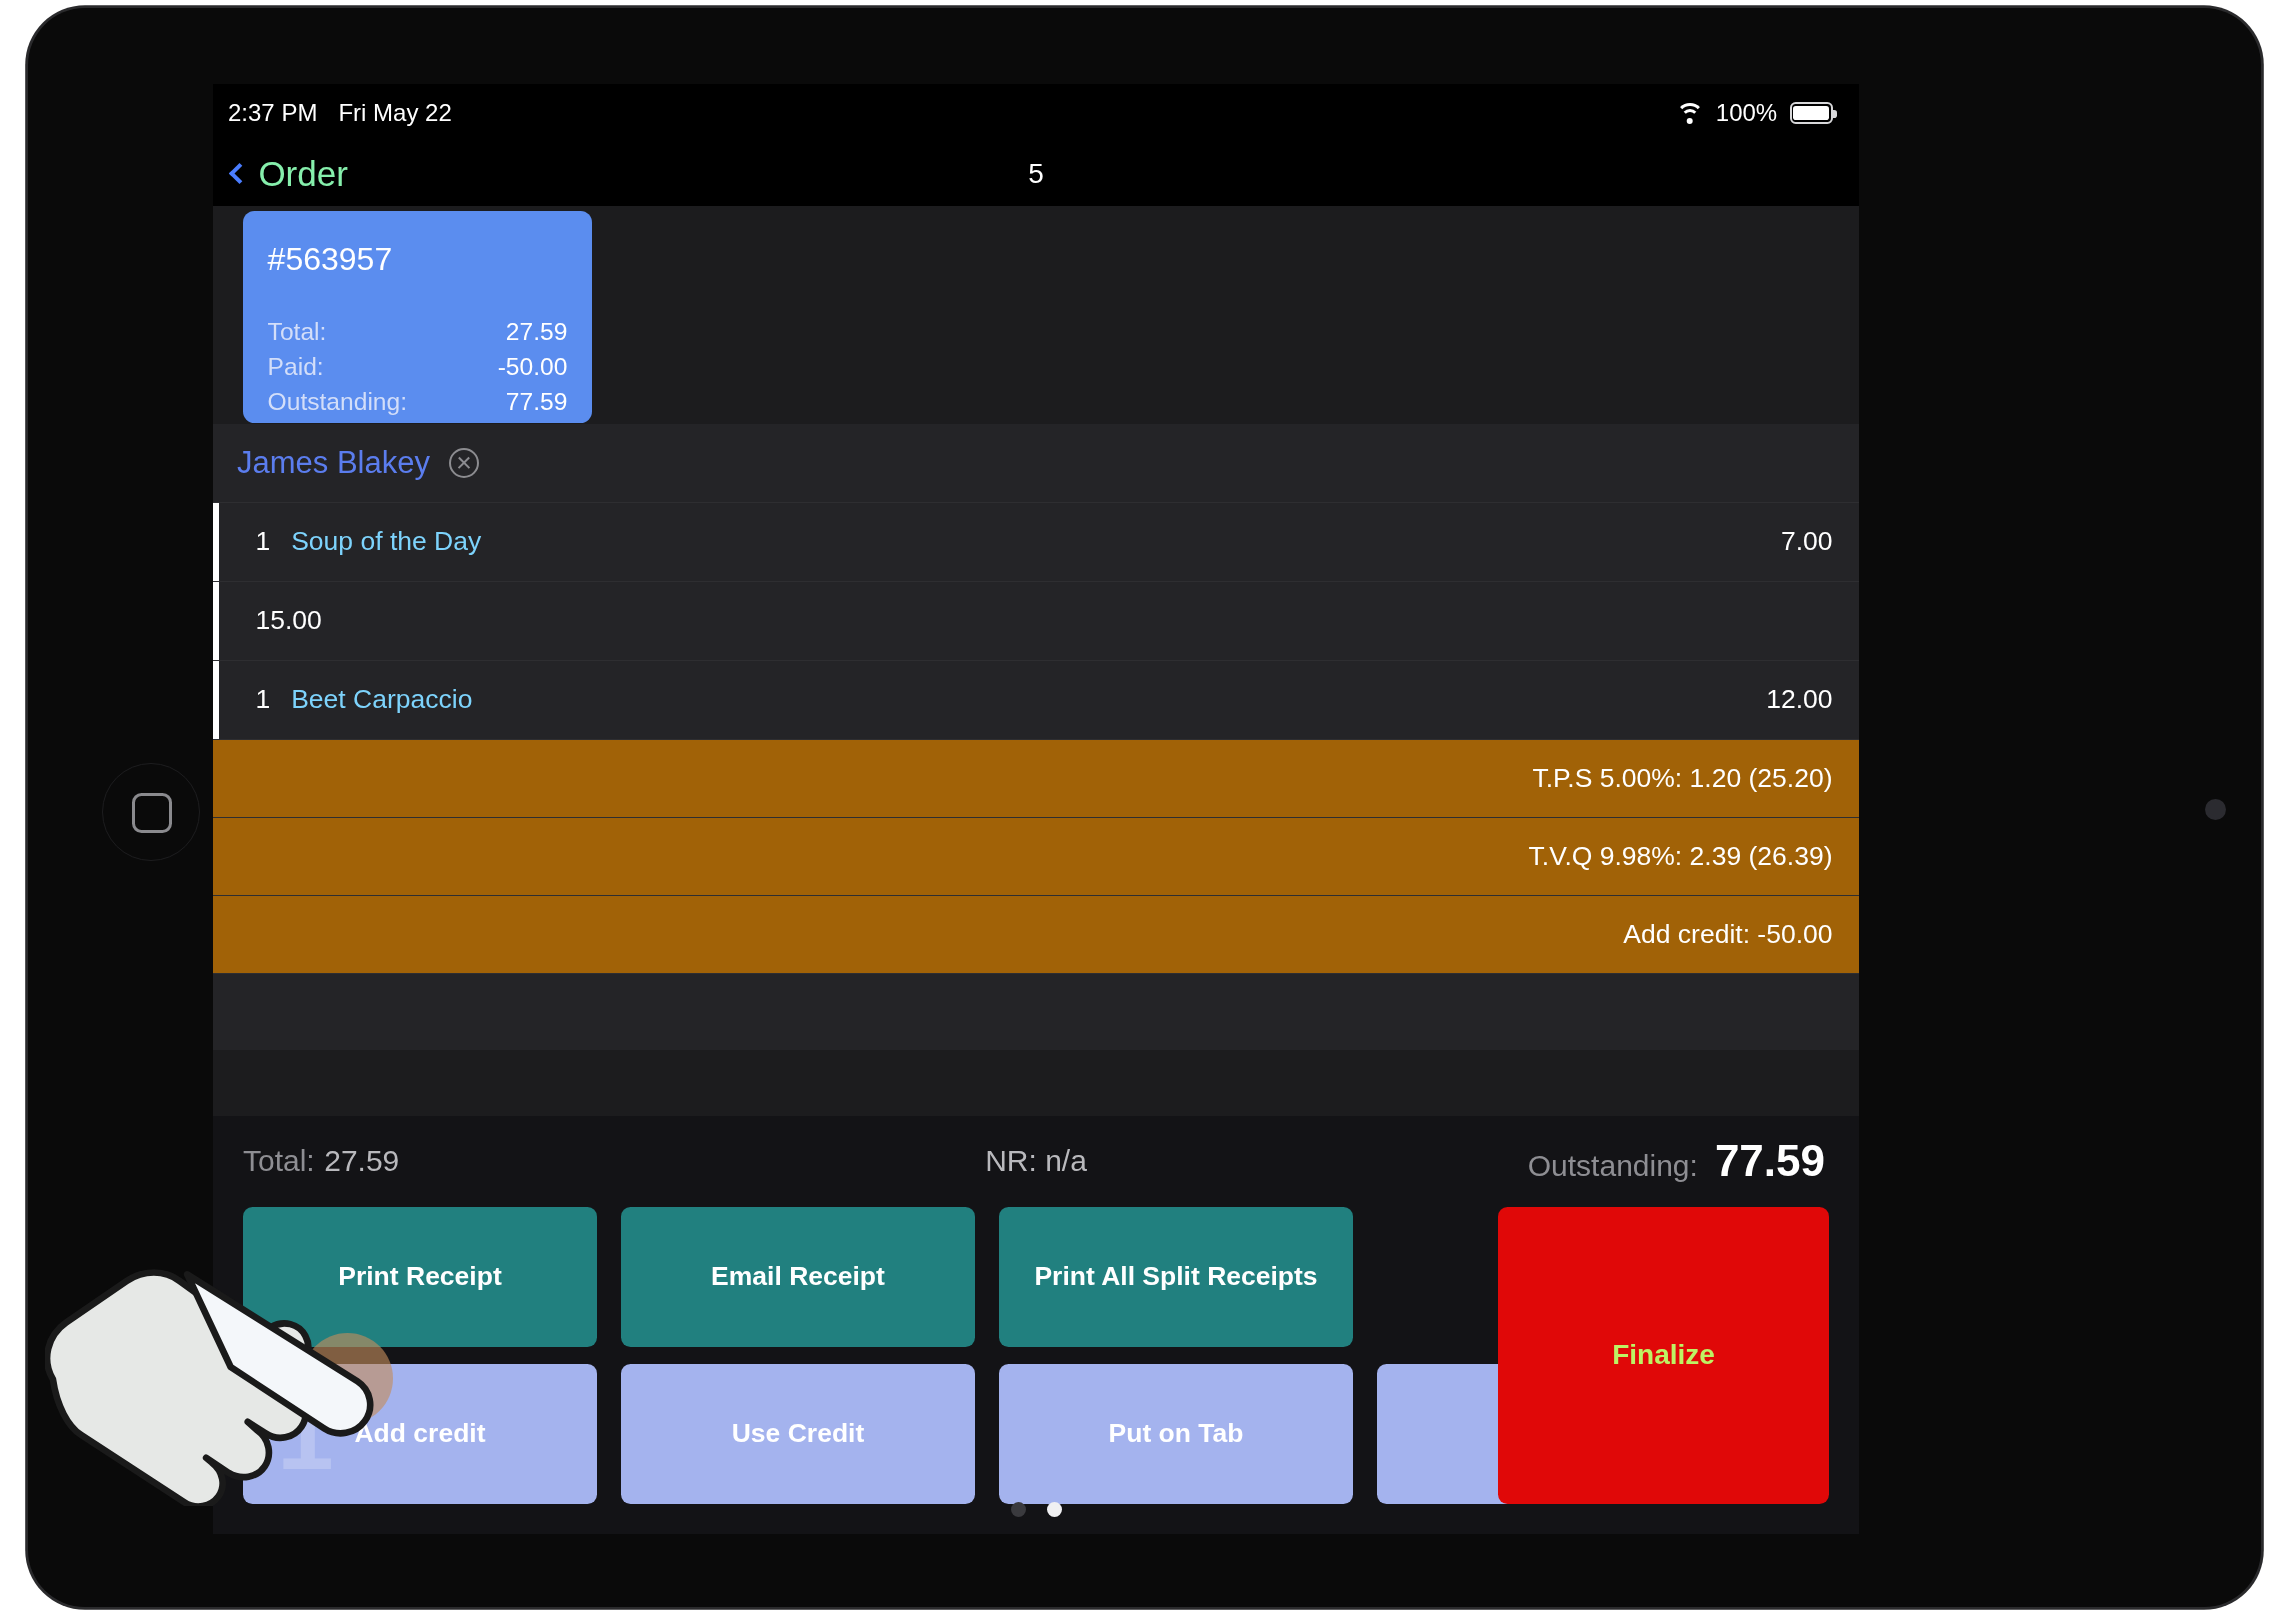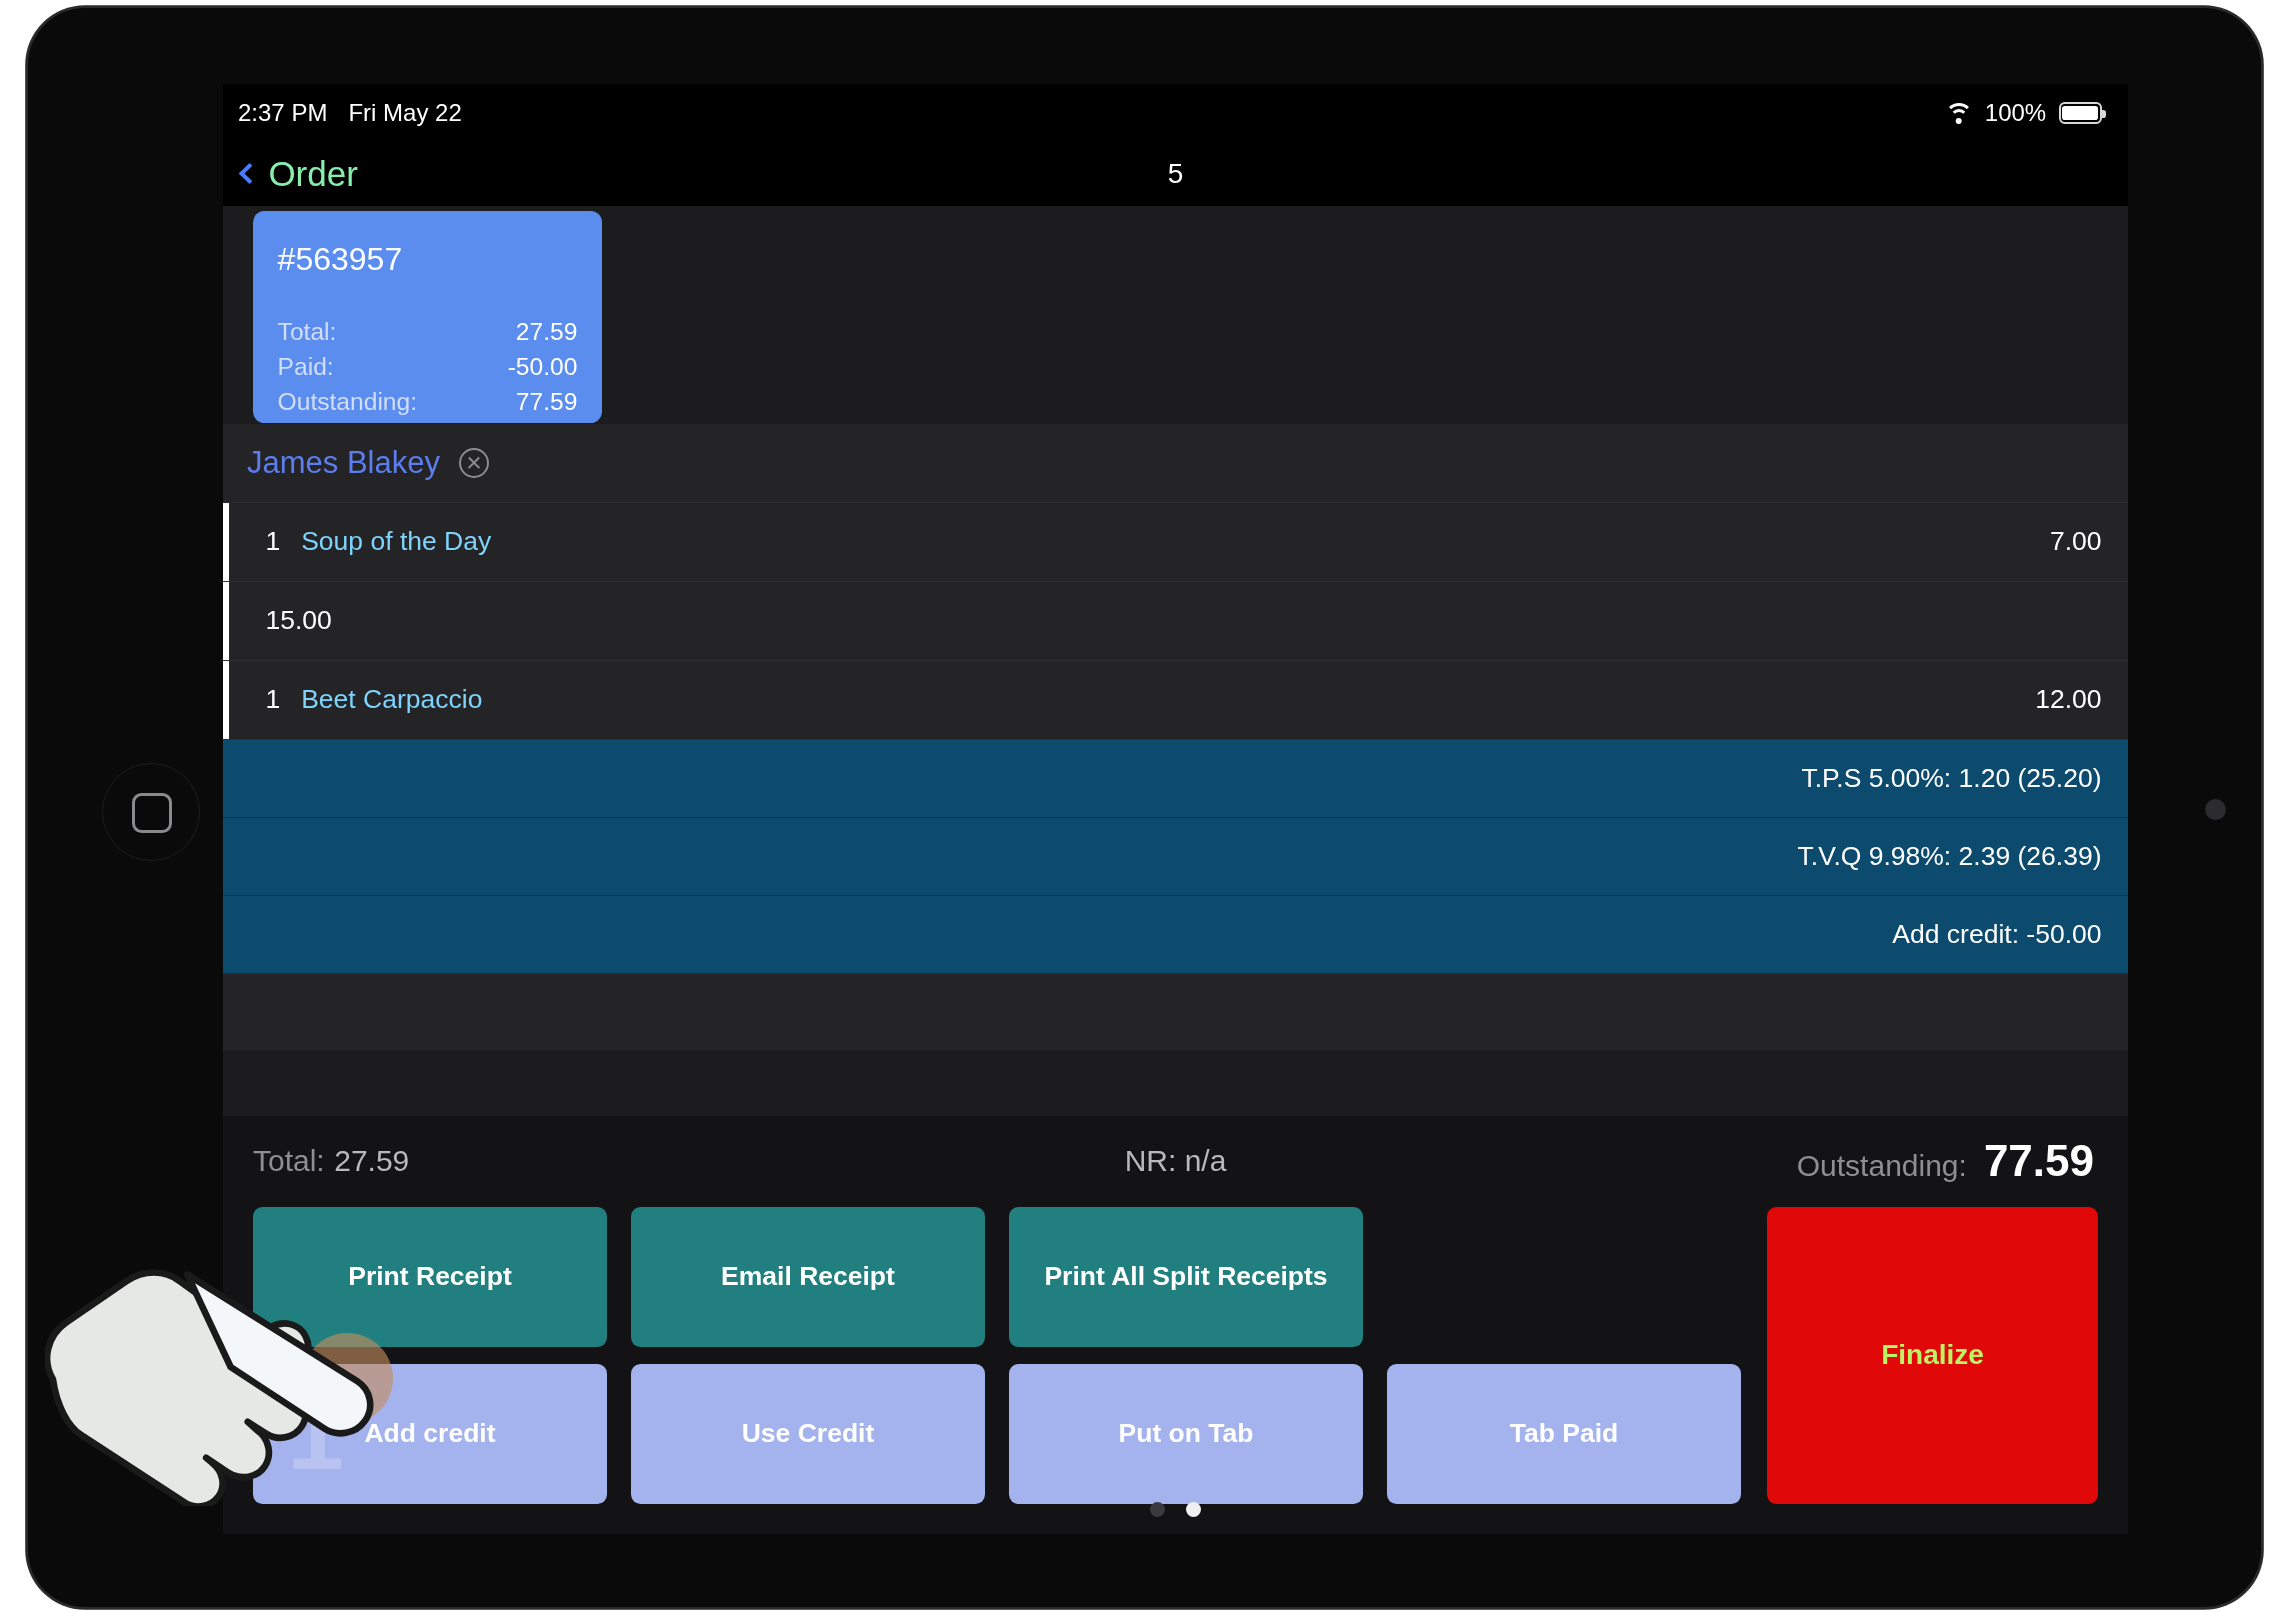--- a/index.html
+++ b/index.html
@@ -49,23 +49,23 @@
     top: 791px;
     width: 21px;
     height: 21px;
     border-radius: 50%;
     background: #2b2b30;
   }
 
   
   #screen {
     position: absolute;
-    left: 195px;
+    left: 185px;
     top: 76px;
-    width: 1905px;
+    width: 1646px;
     height: 1450px;
     background: #000000;
     overflow: hidden;
   }
 
   
   #status-bar {
     position: absolute;
     left: 0; top: 0;
     width: 100%;
@@ -250,21 +250,21 @@
     margin-left: 21px;
     flex: 1;
   }
   .item-price {
     color: #ffffff;
     font-size: 26.5px;
   }
 
   .meta-row {
     height: 78px;
-    background: #0c4a6e;
+    background: #a16207;
     border-bottom: 0.9px solid #2e2e31;
     display: flex;
     align-items: center;
     justify-content: flex-end;
     padding-right: 26.5px;
     color: #ffffff;
     font-size: 26.5px;
   }
   .filler-row {
     height: 76px;

